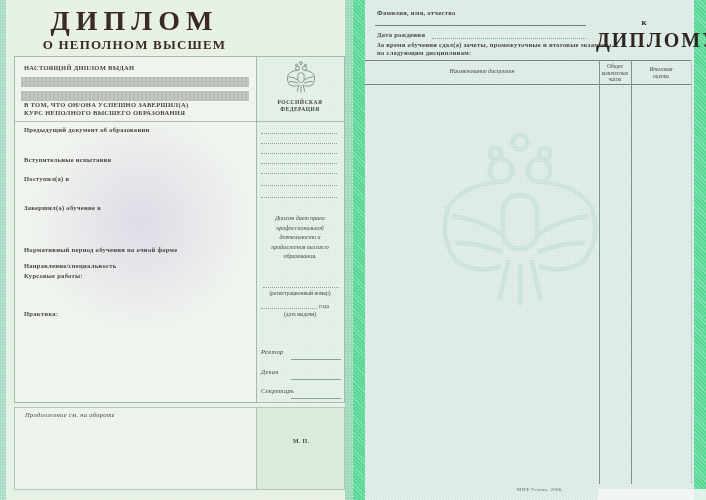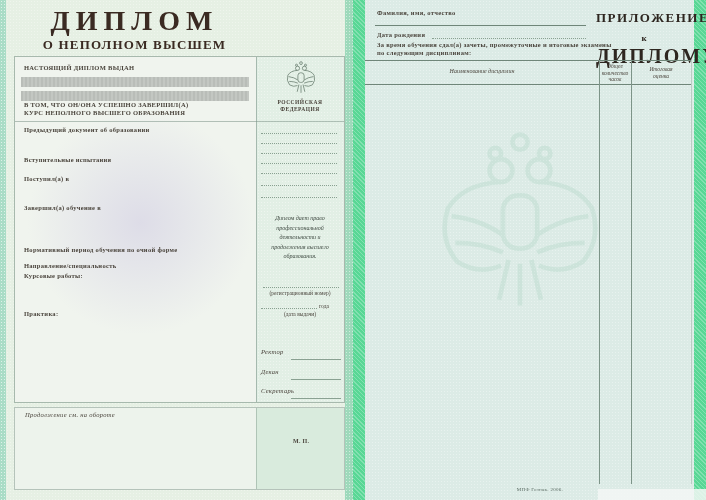--- a/index.html
+++ b/index.html
@@ -182,21 +182,20 @@
     </svg>
 
   <div class="lbl" style="left:377px;top:9px">Фамилия, имя, отчество</div>
   <div class="line" style="left:375px;top:25px;width:211px"></div>
   <div class="lbl" style="left:377px;top:31px">Дата рождения</div>
   <div class="sig-line dot-line" style="left:432px;top:38px;width:154px"></div>
   <div class="lbl" style="left:377px;top:41px">За время обучения сдал(а) зачеты, промежуточные и итоговые экзамены</div>
   <div class="lbl" style="left:377px;top:49px">по следующим дисциплинам:</div>
 
   <div class="rp-title">
-    <div class="rp-title-l1">ПРИЛОЖЕНИЕ</div>
     <div class="rp-title-l2">
       <span class="rp-title-prefix">к</span>
       <span class="rp-title-main">ДИПЛОМУ</span>
     </div>
   </div>
 
   <div class="line" style="left:365px;top:60px;width:326px"></div>
   <div class="line" style="left:365px;top:84px;width:326px"></div>
   <div class="vline" style="left:599px;top:60px;height:424px"></div>
   <div class="vline" style="left:631px;top:60px;height:424px"></div>

